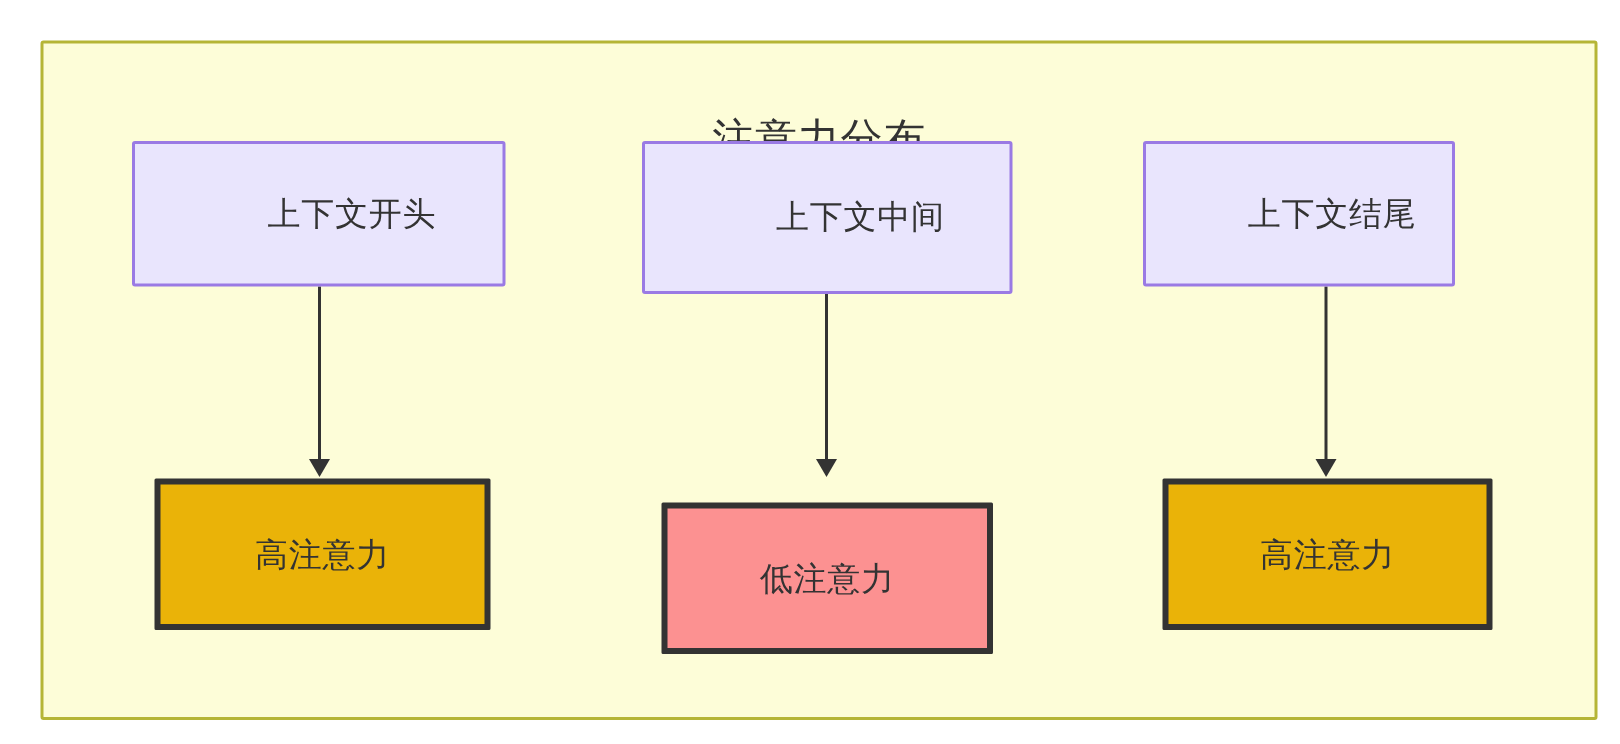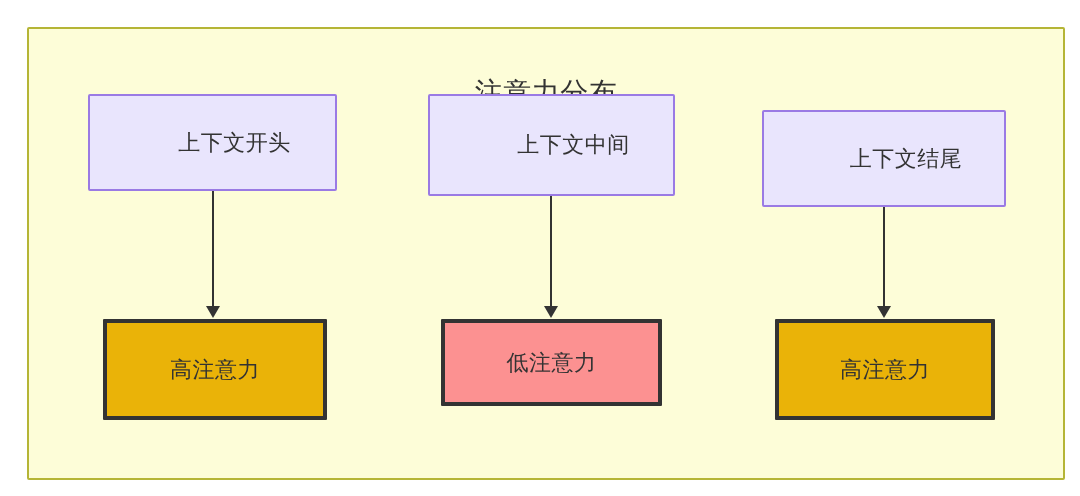--- a/index.html
+++ b/index.html
@@ -76,25 +76,25 @@
 
   .node-attn-low {
     background: #fc9191;
     border: 4px solid #333333;
     border-radius: 1px;
   }
 
   
   .top-1 { left: 88px;  top: 94px; width: 249px; height: 97px; }
   .top-2 { left: 428px; top: 94px; width: 247px; height: 102px; }
-  .top-3 { left: 762px; top: 110px; width: 244px; height: 97px; }
+  .top-3 { left: 762px; top: 94px; width: 208px; height: 97px; }
 
   
   .bot-1 { left: 103px; top: 319px; width: 224px; height: 101px; }
-  .bot-2 { left: 441px; top: 319px; width: 221px; height: 87px; }
+  .bot-2 { left: 441px; top: 335px; width: 221px; height: 101px; }
   .bot-3 { left: 775px; top: 319px; width: 220px; height: 101px; }
 
   
   .edge-layer {
     position: absolute;
     left: 0;
     top: 0;
     width: 1080px;
     height: 496px;
     pointer-events: none;

